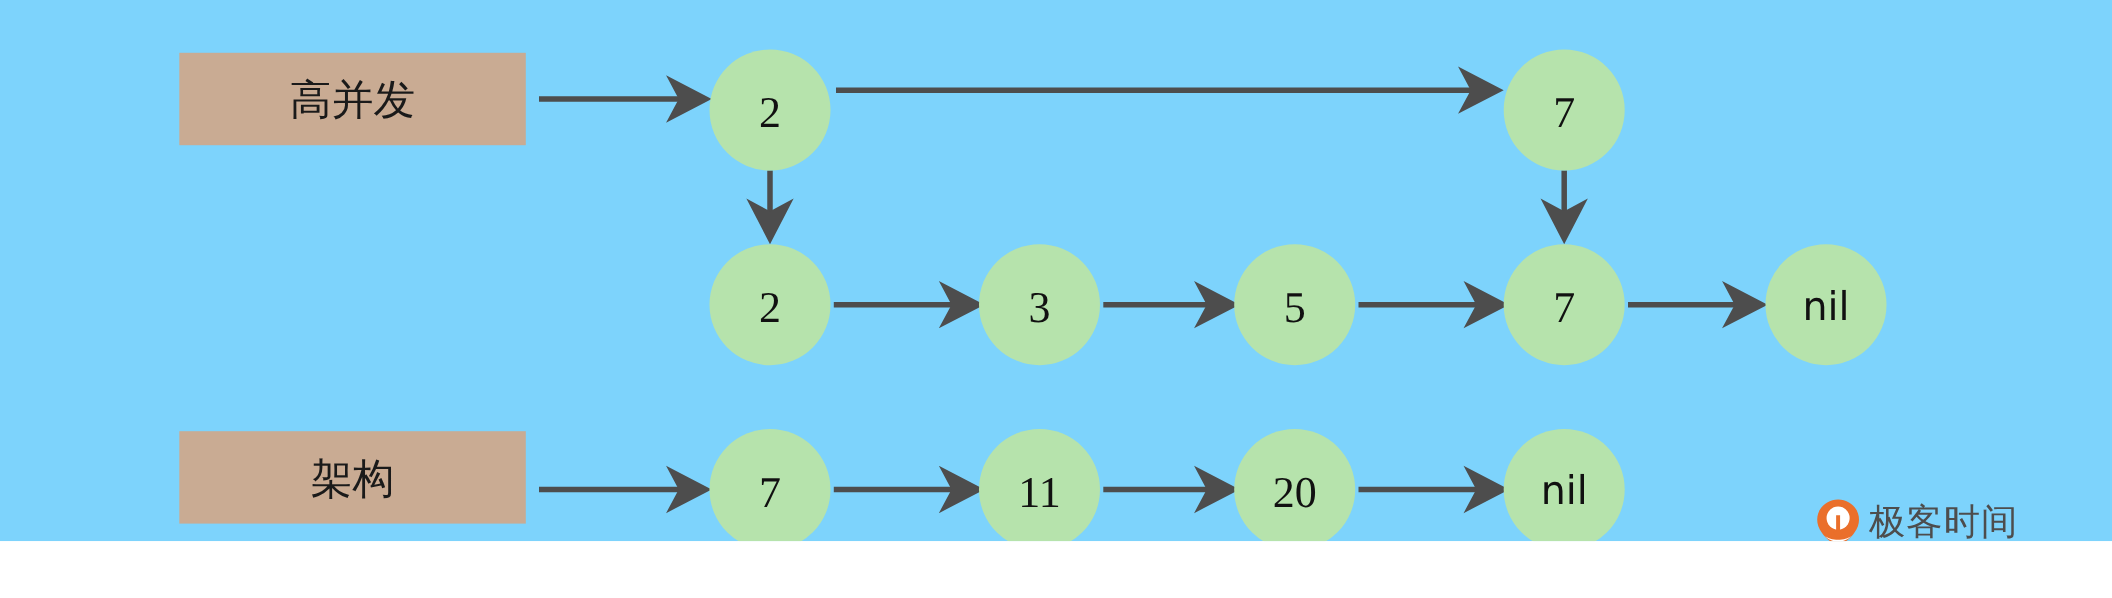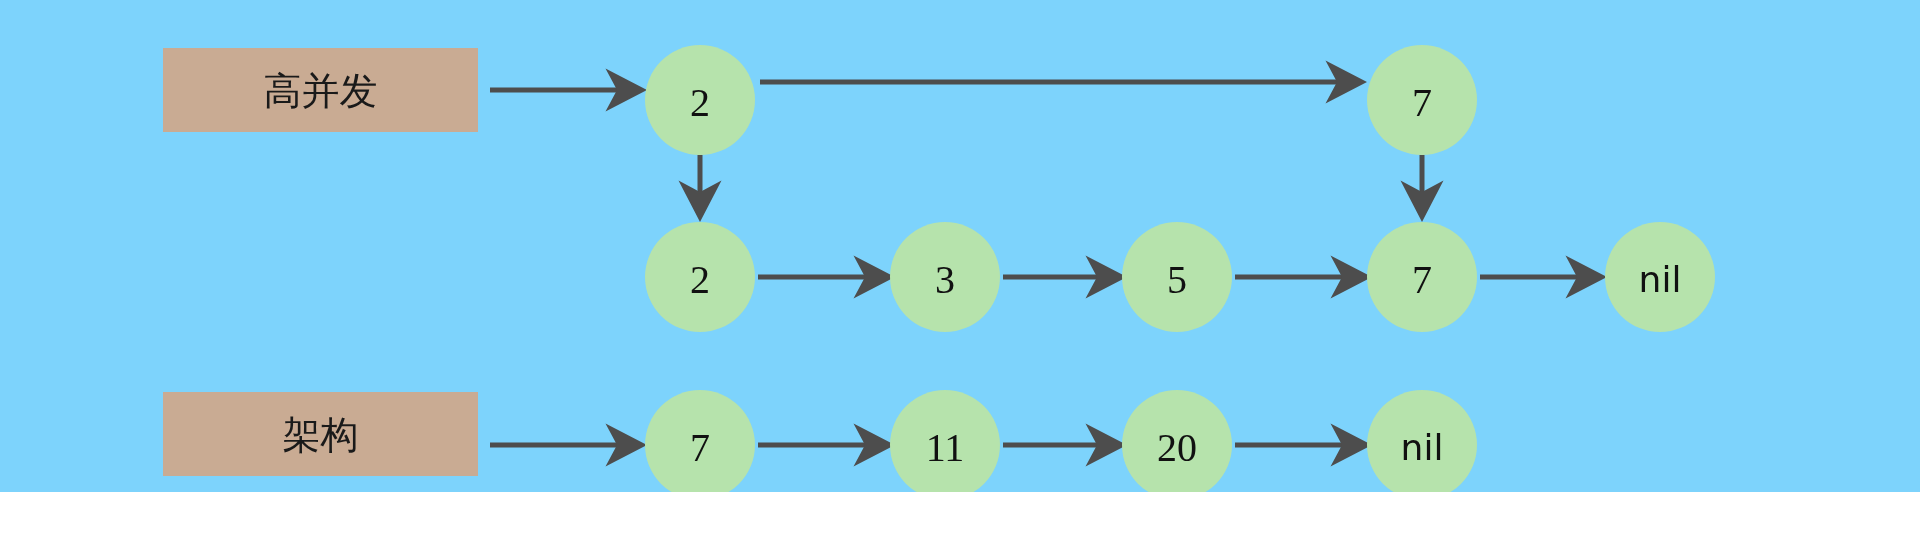--- a/index.html
+++ b/index.html
@@ -141,14 +141,25 @@
           <circle cx="1177" cy="445" r="55" fill="#b6e3ac"></circle>
           <text x="1177" y="447" class="node-text">20</text>
         </g>
         <g>
           <circle cx="1422" cy="445" r="55" fill="#b6e3ac"></circle>
           <text x="1422" y="447" class="node-text nil-text">nil</text>
         </g>
       </g>
   </svg>
 
+  <div class="logo" style="left: 1651px; top: 452px;">
+    <span class="logo-mark">
+      <svg viewBox="0 0 40 44" width="40" height="44">
+        <path d="M20 1 C9.5 1 1 9.2 1 19.4 C1 29 9.6 37.6 18.1 42.6 C19.3 43.3 20.7 43.3 21.9 42.6 C30.4 37.6 39 29 39 19.4 C39 9.2 30.5 1 20 1 Z" fill="#ea6f2b"></path>
+        <circle cx="20" cy="18" r="10.5" fill="#ffffff"></circle>
+        <path d="M18.2 15.5 L21.8 15.5 L21.8 30.5 L24.8 30.5 L20 36.5 L15.2 30.5 L18.2 30.5 Z" fill="#ea6f2b"></path>
+        <path d="M8 34 C13 39 27 39 32 34 C27 41 13 41 8 34 Z" fill="#ffffff"></path>
+      </svg>
+    </span>
+    <span class="logo-text">极客时间</span>
+  </div>
 
 </div>
 
 </body></html>

